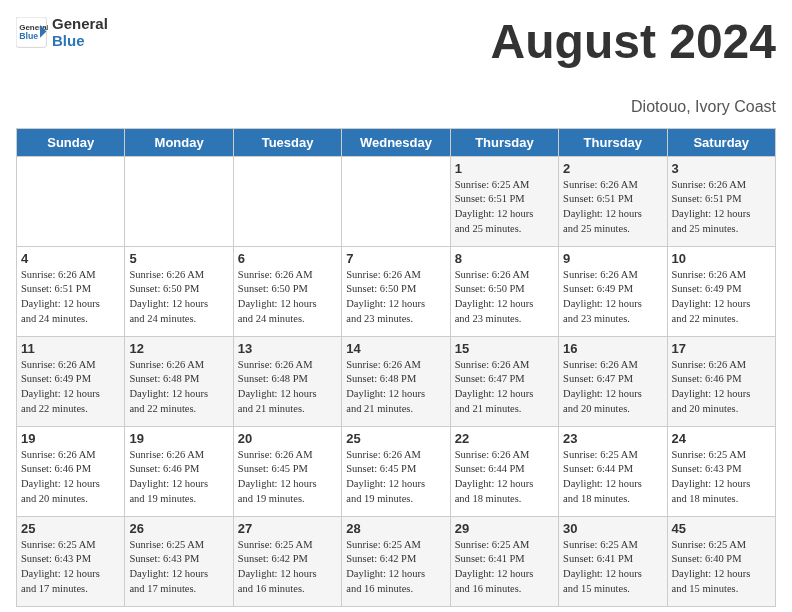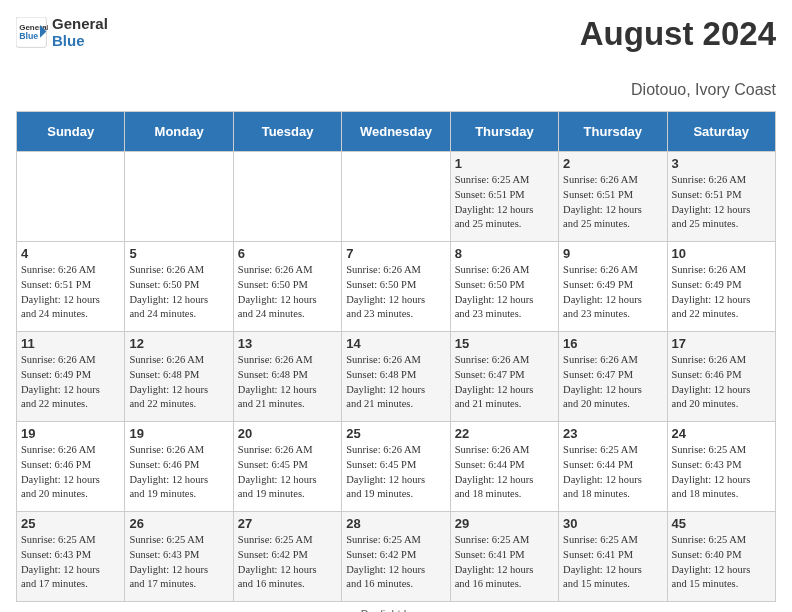--- a/index.html
+++ b/index.html
@@ -22,40 +22,40 @@
       gap: 4px;
     }
     .logo-icon {
       width: 32px;
       height: 32px;
     }
     .title-block {
       text-align: right;
     }
     .main-title {
-      font-size: 33px;
+      font-size: 48px;
       font-weight: bold;
       color: #333;
       line-height: 1.1;
     }
     .sub-title {
       font-size: 16px;
       color: #555;
       margin-top: 29px;
     }
     table {
       width: 100%;
       border-collapse: collapse;
       font-size: 11px;
     }
     thead tr th {
       background-color: #2e75b6;
       color: #fff;
       text-align: center;
-      padding: 12px 4px;
+      padding: 6px 4px;
       font-size: 13px;
       font-weight: bold;
       border: 1px solid #ccc;
     }
     tbody tr td {
       border: 1px solid #ccc;
       vertical-align: top;
       padding: 4px;
       width: 14.28%;
       min-height: 80px;

